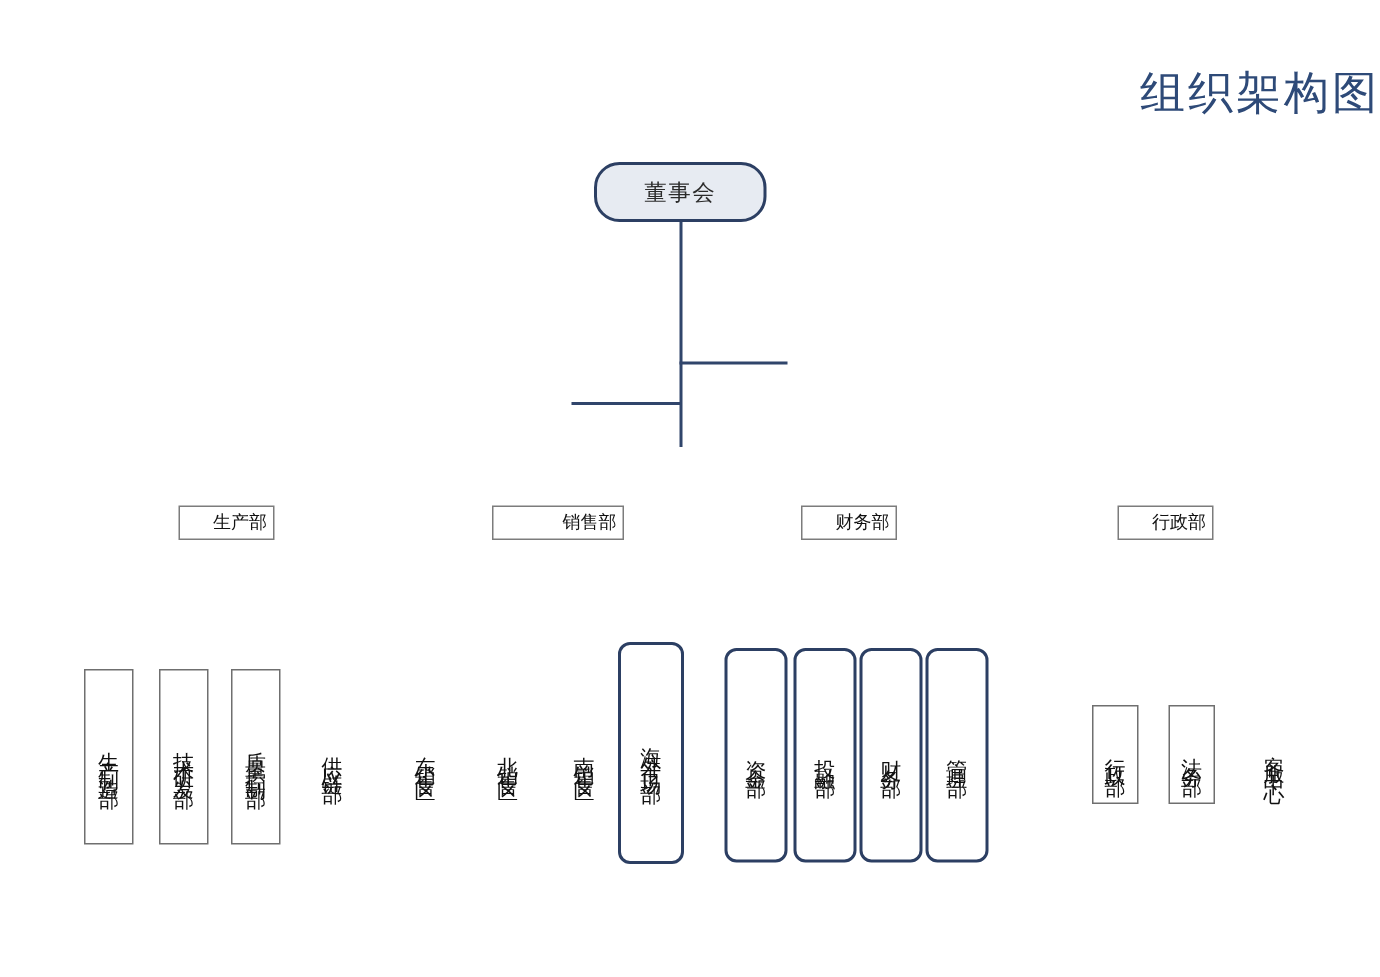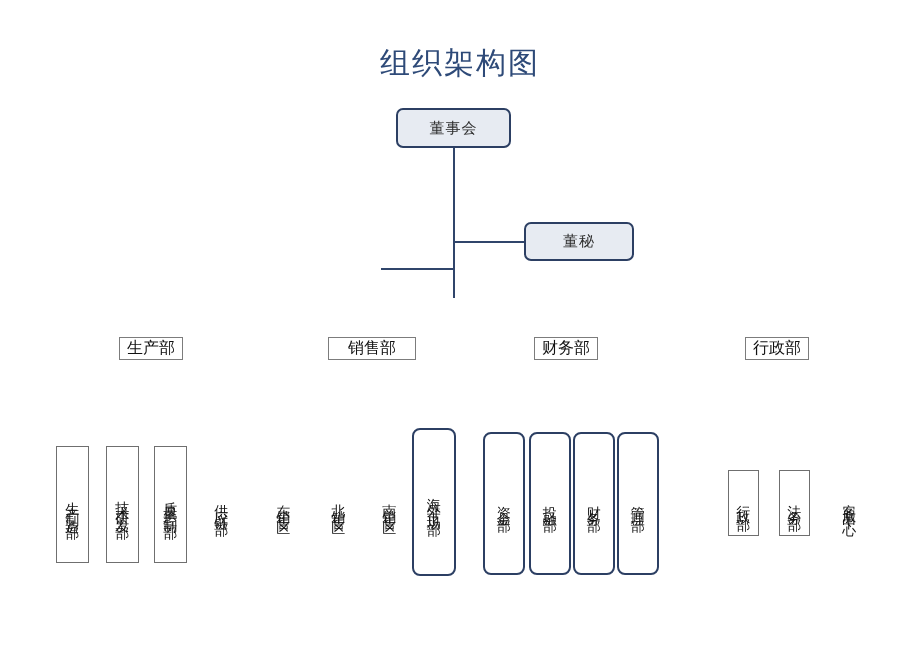--- a/index.html
+++ b/index.html
@@ -14,60 +14,60 @@
     width: 920px; height: 651px;
     overflow: hidden;
     background: #ffffff;
   }
 
   
   .title {
     position: absolute;
     left: 0; right: 0;
     top: 44px;
-    text-align: center;
+    text-align: right;
     font-size: 30px;
     line-height: 38px;
     letter-spacing: 2px;
     color: #2e4a78;
     white-space: nowrap;
   }
 
   
   .line {
     position: absolute;
     background: #30456b;
   }
   .vline { width: 2px; }
   .hline { height: 2px; }
 
   
   .node {
     position: absolute;
     background: #e7ebf2;
     border: 2px solid #2c3f63;
-    border-radius: 7px;
+    border-radius: 17px;
     display: flex;
     align-items: center;
     justify-content: center;
     font-size: 15px;
     letter-spacing: 1px;
     color: #2b2b2b;
     white-space: nowrap;
   }
 
   
   .dept-chip {
     position: absolute;
     border: 1px solid #7c7c7c;
     background: #ffffff;
     display: flex;
     align-items: center;
-    justify-content: center;
-    font-size: 16px;
+    justify-content: flex-end;
+    font-size: 12px;
     color: #111111;
     white-space: nowrap;
     padding: 1px 4px;
   }
 
   
   .vcell {
     position: absolute;
     display: flex;
     align-items: center;
@@ -108,23 +108,20 @@
 
   <div class="line hline" style="left:453px; top:241px; width:72px;"></div>
 
   <div class="line hline" style="left:381px; top:268px; width:73px;"></div>
 
   <div class="node" style="left:396px; top:108px; width:115px; height:40px;">
     <span>董事会</span>
   </div>
 
 
-  <div class="node" style="left:524px; top:222px; width:110px; height:39px;">
-    <span>董秘</span>
-  </div>
 
 
   <div class="dept-chip" style="left:119px; top:337px; width:64px; height:23px;">
     <span>生产部</span>
   </div>
   <div class="dept-chip" style="left:328px; top:337px; width:88px; height:23px;">
     <span>销售部</span>
   </div>
   <div class="dept-chip" style="left:534px; top:337px; width:64px; height:23px;">
     <span>财务部</span>

